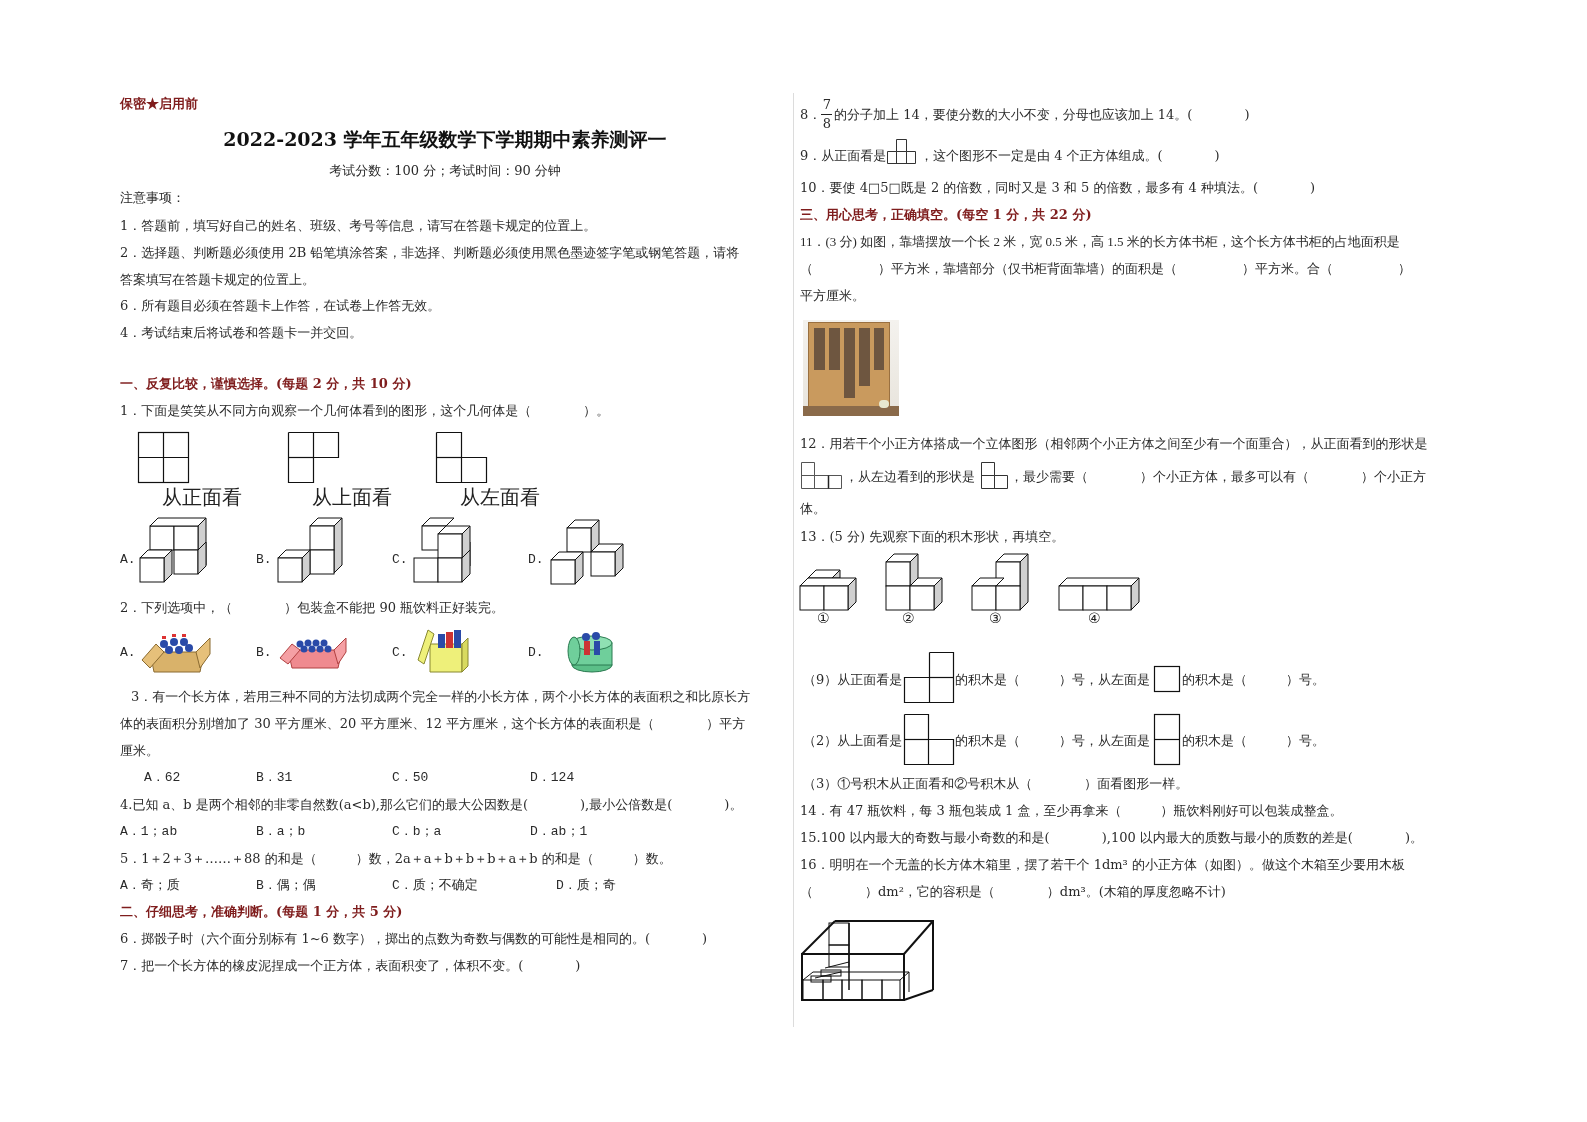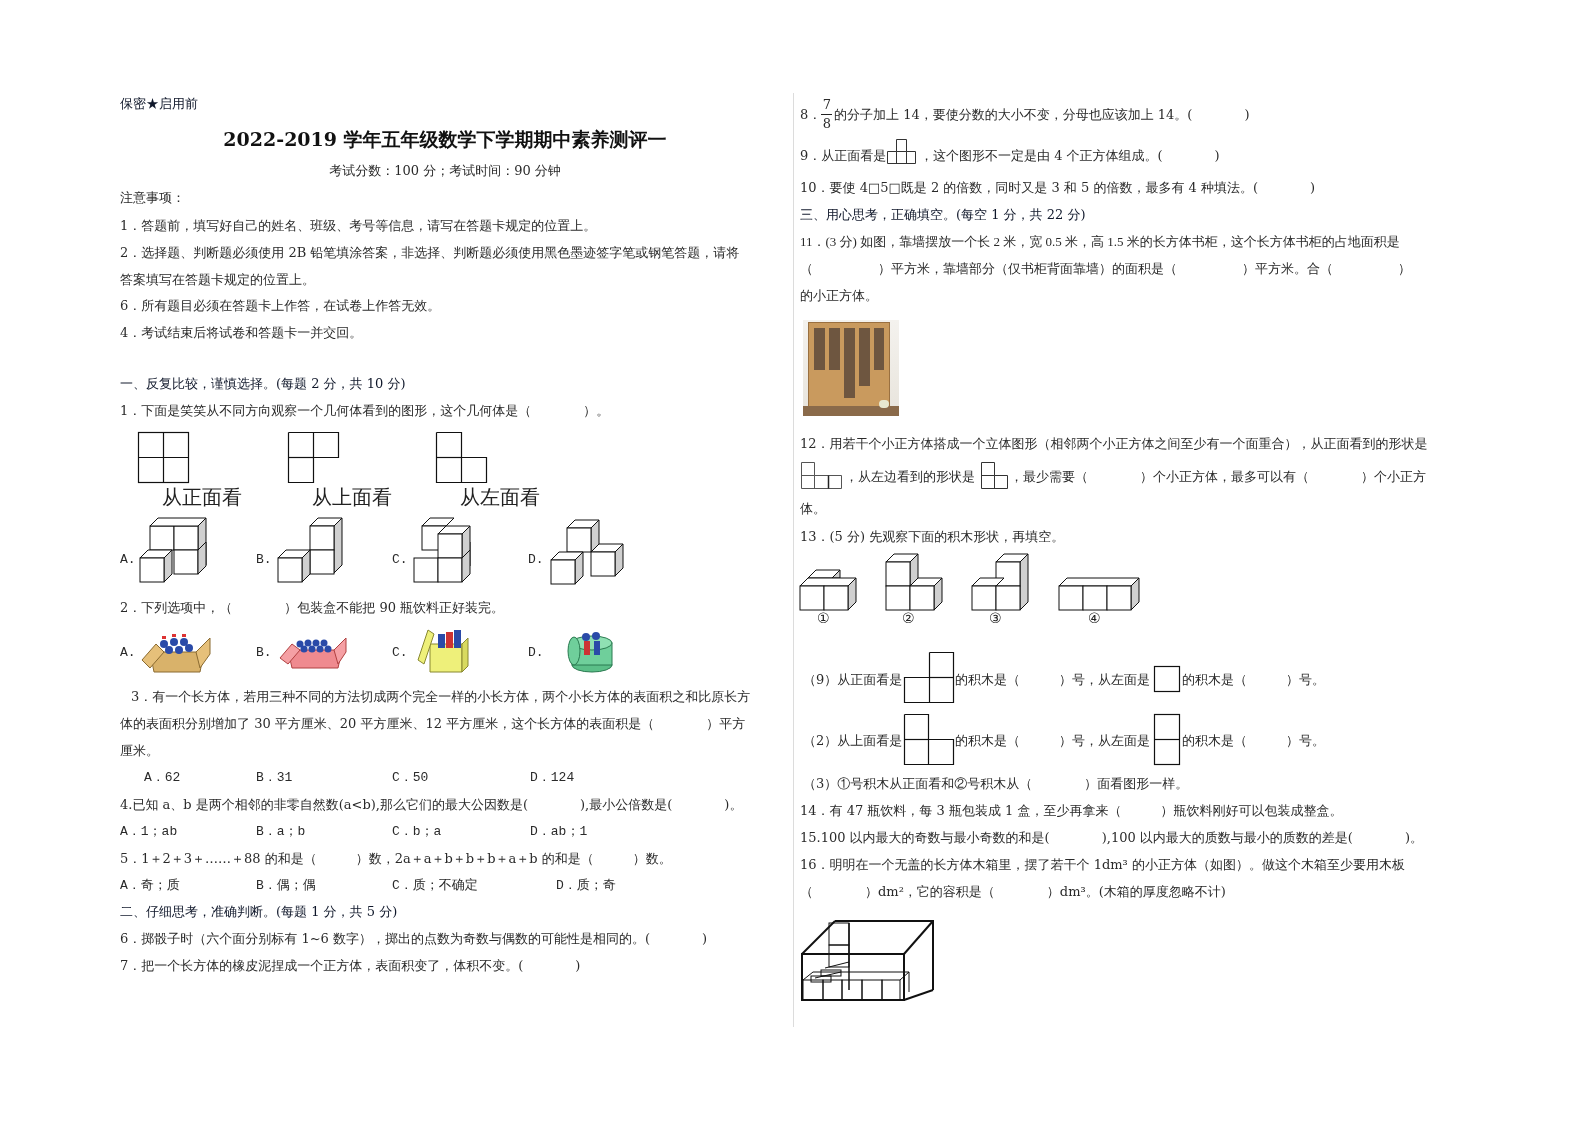--- a/index.html
+++ b/index.html
@@ -1,32 +1,32 @@
 <!DOCTYPE html>
 <html><head>
 <meta charset="utf-8">
 <style>
   html, body { margin:0; padding:0; background:#ffffff; }
   body { width:1587px; height:1122px; position:relative; overflow:hidden;
          font-family:"DejaVu Serif","Liberation Serif",serif; color:#222; }
   .abs { position:absolute; }
   .txt { font-size:13px; line-height:16px; white-space:nowrap; color:#2a2a2a; }
   .mono { font-family:"Liberation Mono","DejaVu Sans Mono",monospace; }
-  .bold { font-weight:normal; color:#0f172a; }
+  .bold { font-weight:bold; color:#7f1d1d; }
   .title { font-size:19px; font-weight:bold; color:#111; }
   .divider { position:absolute; left:793px; top:93px; width:1px; height:934px; background:#dcdcdc; }
   .label-sans { font-family:Liberation Serif, serif; font-size:20px;margin-left:28px; }
   svg { position:absolute; overflow:visible; }
   .circ { font-family:"DejaVu Sans",sans-serif; font-size:14px; }
 </style>
 </head>
 <body>
 
 <div class="abs txt bold" style="left:120px;top:96px;">保密★启用前</div>
-<div class="abs title" style="left:0;width:890px;text-align:center;top:127px;">2022-2019 学年五年级数学下学期期中素养测评一</div>
+<div class="abs title" style="left:0;width:890px;text-align:center;top:127px;">2022-2023 学年五年级数学下学期期中素养测评一</div>
 <div class="abs txt" style="left:0;width:890px;text-align:center;top:163px;">考试分数：100 分；考试时间：90 分钟</div>
 <div class="abs txt" style="left:120px;top:190px;">注意事项：</div>
 <div class="abs txt" style="left:120px;top:218px;">1．答题前，填写好自己的姓名、班级、考号等信息，请写在答题卡规定的位置上。</div>
 <div class="abs txt" style="left:120px;top:245px;">2．选择题、判断题必须使用 2B 铅笔填涂答案，非选择、判断题必须使用黑色墨迹签字笔或钢笔答题，请将</div>
 <div class="abs txt" style="left:120px;top:272px;">答案填写在答题卡规定的位置上。</div>
 <div class="abs txt" style="left:120px;top:298px;">6．所有题目必须在答题卡上作答，在试卷上作答无效。</div>
 <div class="abs txt" style="left:120px;top:325px;">4．考试结束后将试卷和答题卡一并交回。</div>
 
 <div class="abs txt bold" style="left:120px;top:376px;">一、反复比较，谨慎选择。(每题 2 分，共 10 分)</div>
 <div class="abs txt" style="left:120px;top:403px;">1．下面是笑笑从不同方向观察一个几何体看到的图形，这个几何体是（　　　　）。</div>
@@ -205,21 +205,21 @@
   <line x1="9.5" y1="12.5" x2="9.5" y2="24.5" stroke="#333"></line>
   <line x1="19.5" y1="12.5" x2="19.5" y2="24.5" stroke="#333"></line>
 </svg>
 <div class="abs txt" style="left:920px;top:148px;">，这个图形不一定是由 4 个正方体组成。(　　　　)</div>
 
 <div class="abs txt" style="left:800px;top:180px;">10．要使 4□5□既是 2 的倍数，同时又是 3 和 5 的倍数，最多有 4 种填法。(　　　　)</div>
 
 <div class="abs txt bold" style="left:800px;top:207px;">三、用心思考，正确填空。(每空 1 分，共 22 分)</div>
 <div class="abs txt" style="left:800px;top:234px;font-family:Liberation Serif, serif;">11．(3 分) 如图，靠墙摆放一个长 2 米，宽 0.5 米，高 1.5 米的长方体书柜，这个长方体书柜的占地面积是</div>
 <div class="abs txt" style="left:800px;top:261px;">（　　　　　）平方米，靠墙部分（仅书柜背面靠墙）的面积是（　　　　　）平方米。合（　　　　　）</div>
-<div class="abs txt" style="left:800px;top:288px;">的小正方体。</div>
+<div class="abs txt" style="left:800px;top:288px;">平方厘米。</div>
 
 <div class="abs" style="left:803px;top:320px;width:96px;height:96px;background:linear-gradient(#f4f2ee,#e8e4dc);">
   <div class="abs" style="left:5px;top:2px;width:80px;height:86px;background:#c99a5e;border:1px solid #9a7040;"></div>
   <div class="abs" style="left:11px;top:8px;width:11px;height:42px;background:#6e5640;"></div>
   <div class="abs" style="left:26px;top:8px;width:11px;height:42px;background:#6e5640;"></div>
   <div class="abs" style="left:41px;top:8px;width:11px;height:70px;background:#6e5640;"></div>
   <div class="abs" style="left:56px;top:8px;width:11px;height:58px;background:#6e5640;"></div>
   <div class="abs" style="left:71px;top:8px;width:10px;height:42px;background:#6e5640;"></div>
   <div class="abs" style="left:0;top:86px;width:96px;height:10px;background:#8a6a4a;"></div>
   <div class="abs" style="left:76px;top:80px;width:10px;height:8px;background:#e8e8d0;border-radius:4px;"></div>

